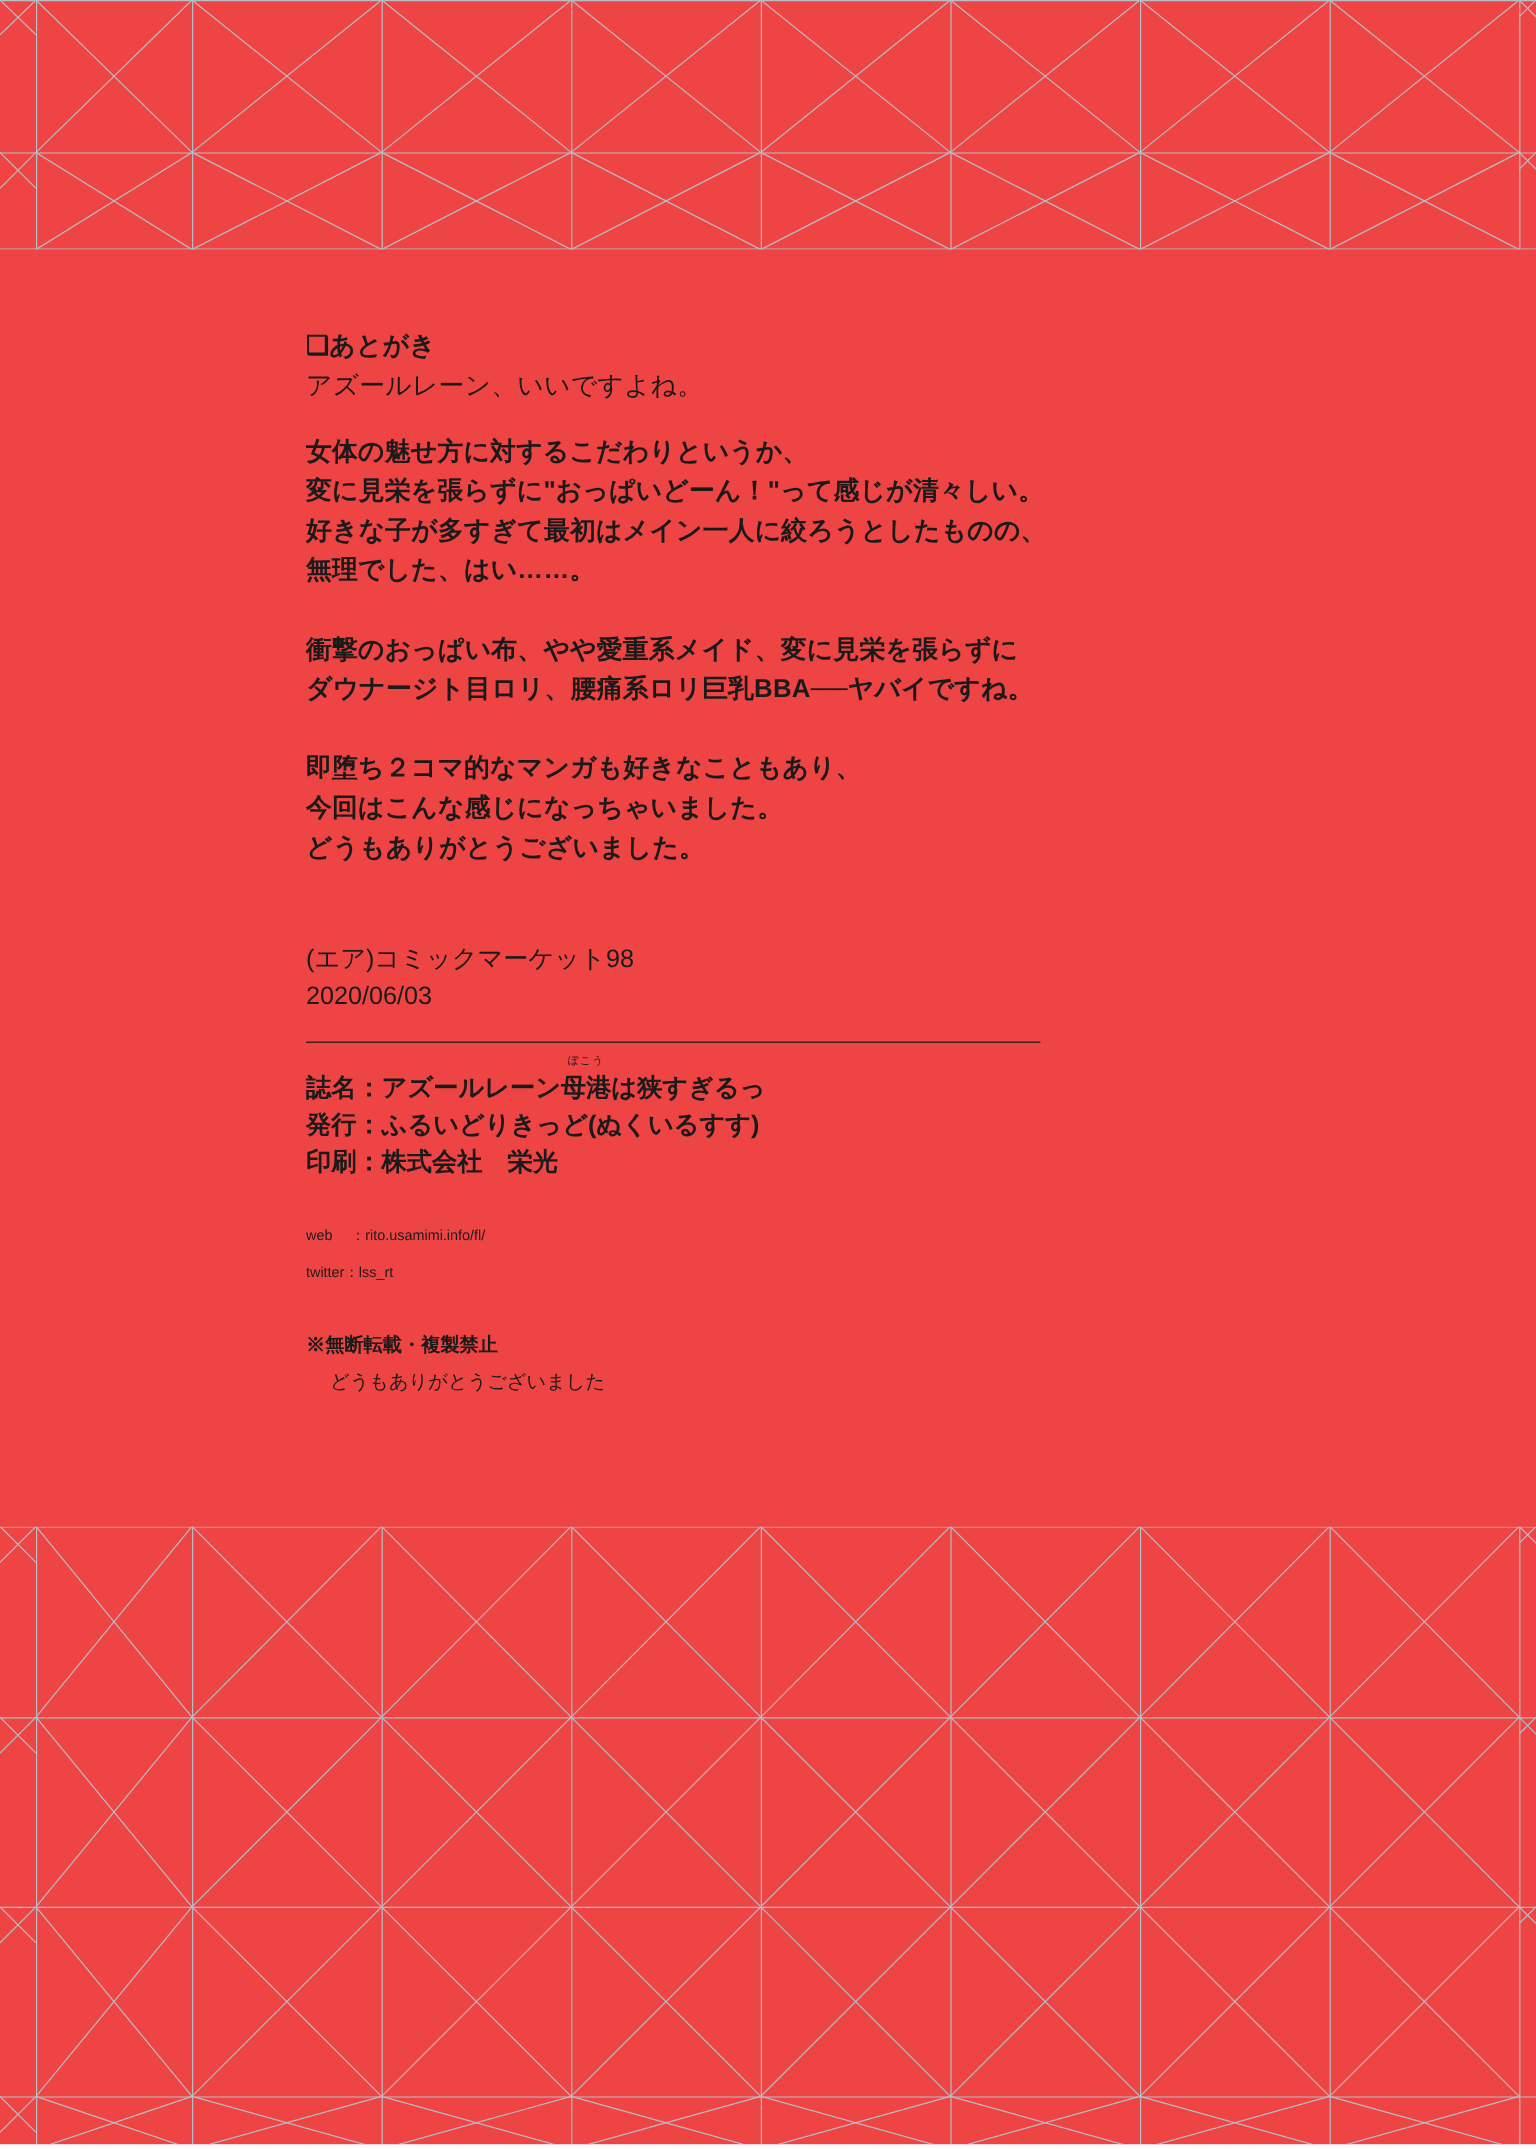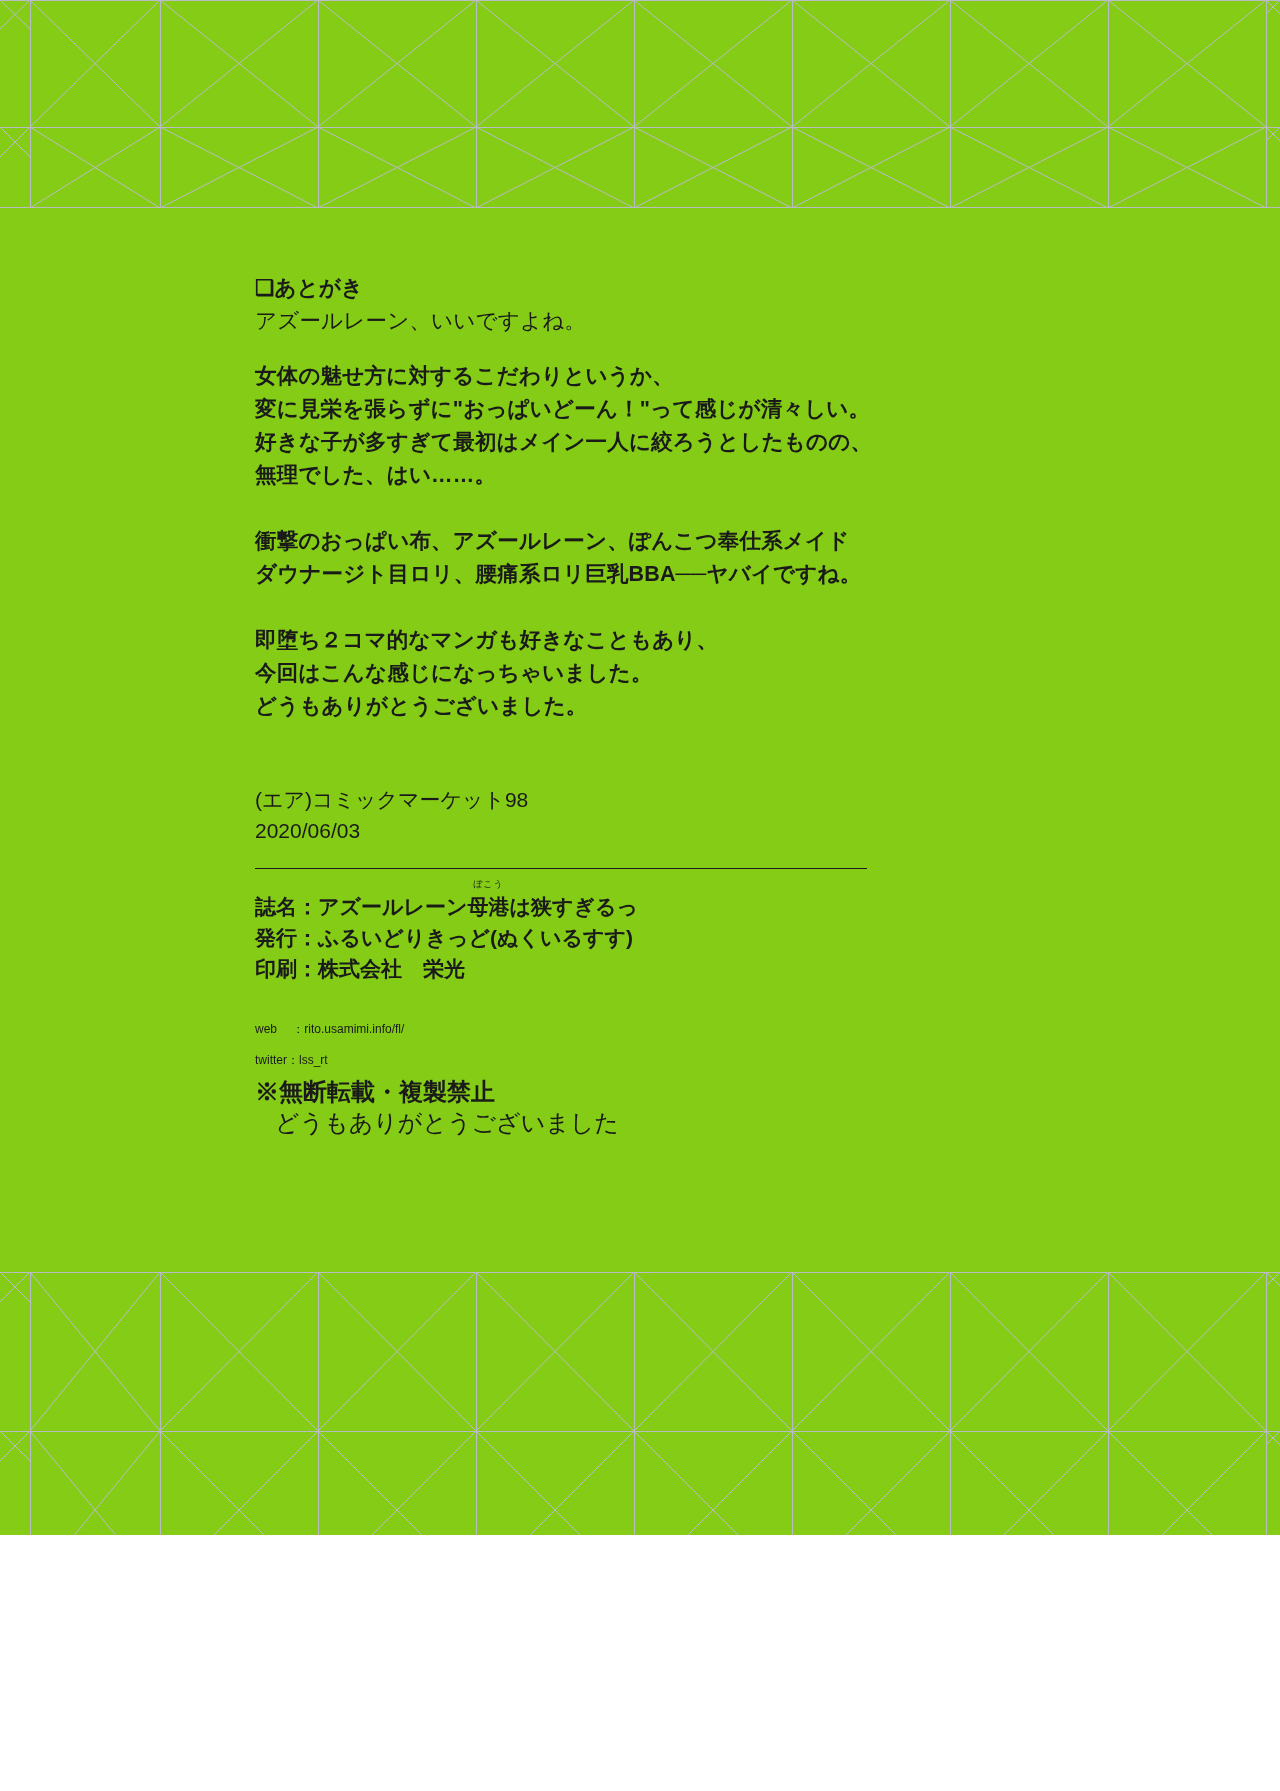--- a/index.html
+++ b/index.html
@@ -6,23 +6,23 @@
     margin: 0;
     padding: 0;
     background: #ffffff;
   }
   body {
     font-family: "Liberation Sans", sans-serif;
   }
   #page {
     position: relative;
     width: 1280px;
-    height: 1535px;
+    height: 1787px;
     overflow: hidden;
-    background: #84cc16;
+    background: #ef4444;
   }
 
   
   .grid-band {
     position: absolute;
     left: 0;
     width: 1280px;
     overflow: hidden;
   }
   .grid-band.top { top: 0; height: 208px; }
@@ -88,21 +88,22 @@
   }
 
   .contact {
     margin-top: 30px;
     font-size: 12px;
     line-height: 31px;
   }
   .contact .line { white-space: pre; }
 
   .notice {
-    font-size: 24px;
+    margin-top: 30px;
+    font-size: 16px;
     line-height: 31px;
   }
   .notice .line { white-space: pre; }
   .notice .strong { font-weight: bold; }
   .notice .indent { padding-left: 20px; }
 </style>
 </head>
 <body>
 
 <div id="page">
@@ -278,21 +279,21 @@
 
     <div class="afterword-block">
       <div class="line bold">❑あとがき</div>
       <div class="line">アズールレーン、いいですよね。</div>
       <div class="spacer-sm"></div>
       <div class="line bold">女体の魅せ方に対するこだわりというか、</div>
       <div class="line bold">変に見栄を張らずに"おっぱいどーん！"って感じが清々しい。</div>
       <div class="line bold">好きな子が多すぎて最初はメイン一人に絞ろうとしたものの、</div>
       <div class="line bold">無理でした、はい……。</div>
       <div class="spacer-md"></div>
-      <div class="line bold">衝撃のおっぱい布、アズールレーン、ぽんこつ奉仕系メイド</div>
+      <div class="line bold">衝撃のおっぱい布、やや愛重系メイド、変に見栄を張らずに</div>
       <div class="line bold">ダウナージト目ロリ、腰痛系ロリ巨乳BBA──ヤバイですね。</div>
       <div class="spacer-md"></div>
       <div class="line bold">即堕ち２コマ的なマンガも好きなこともあり、</div>
       <div class="line bold">今回はこんな感じになっちゃいました。</div>
       <div class="line bold">どうもありがとうございました。</div>
     </div>
 
     <div class="event-block">
       <div class="line">(エア)コミックマーケット98</div>
       <div class="line">2020/06/03</div>

